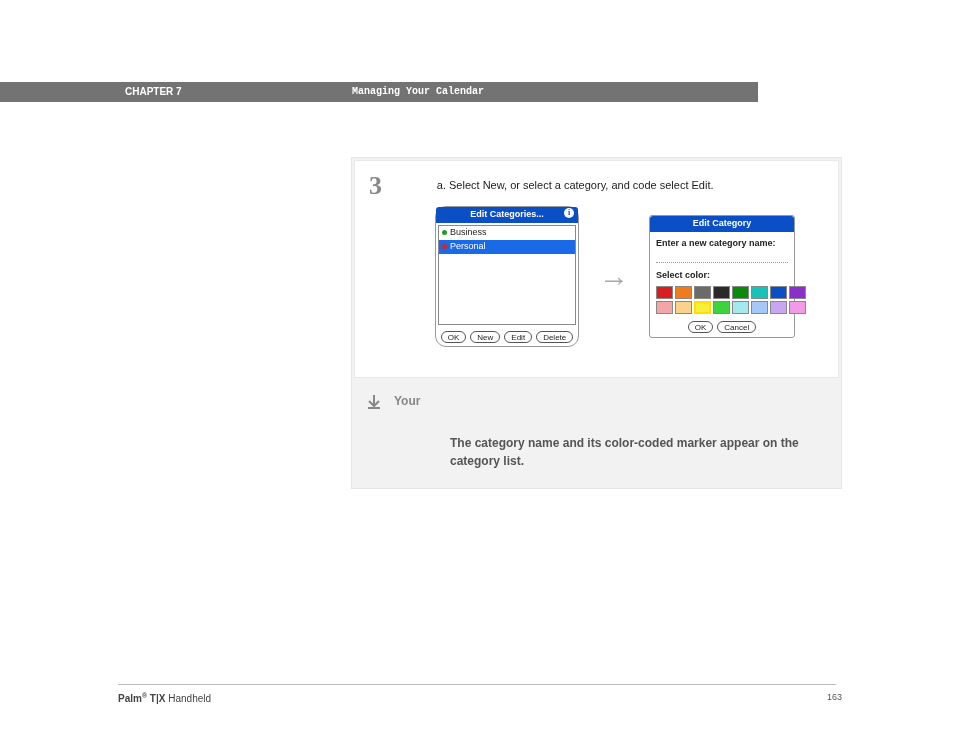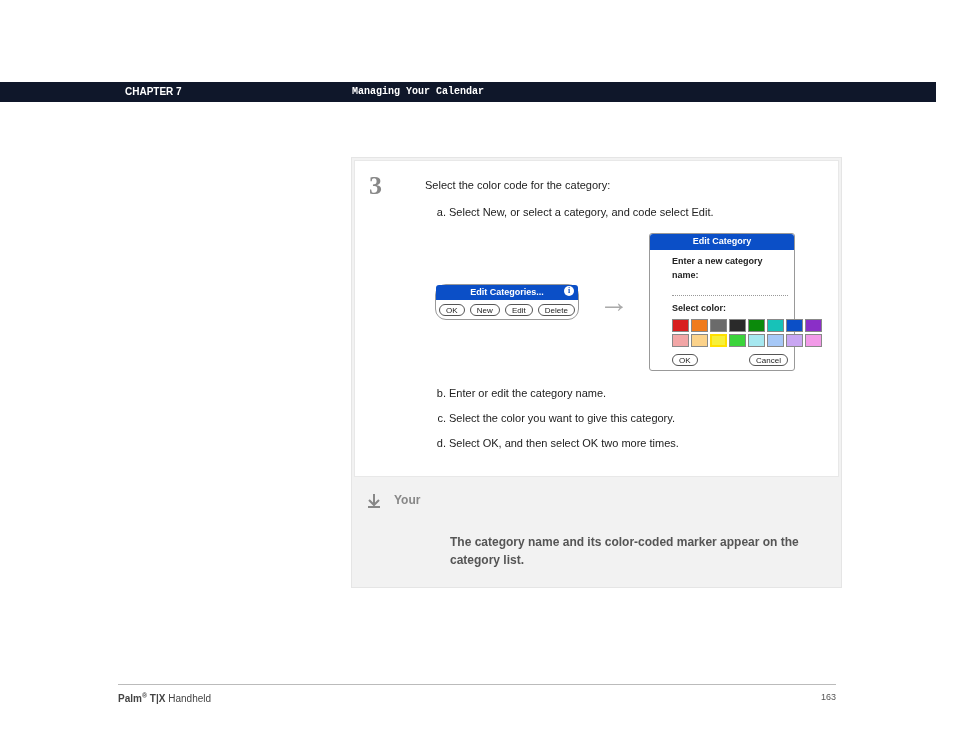--- a/index.html
+++ b/index.html
@@ -9,23 +9,23 @@
     width: 954px;
     height: 738px;
     background: #fff;
     font-family: Arial, Helvetica, sans-serif;
     position: relative;
   }
   .orange-bar {
     position: absolute;
     top: 82px;
     left: 0;
-    width: 936px;
+    width: 758px;
     height: 20px;
-    background: #0f172a;
+    background: #737373;
     color: #fff;
     font-size: 10px;
     font-weight: bold;
   }
   .orange-bar .chapter {
     position: absolute;
     left: 125px;
     top: 4px;
   }
   .orange-bar .title {
@@ -131,39 +131,38 @@
     border-radius: 50%;
   }
   .cat-item.selected {
     background: #1a6ae8;
     color: #fff;
   }
   .dlg-buttons {
     display: flex;
     gap: 4px;
     padding: 4px 3px 3px 3px;
-    justify-content: space-between;
+    justify-content: center;
   }
   .palm-btn {
     border: 1px solid #555;
     border-radius: 7px;
     background: #fff;
     font-size: 8px;
     padding: 0 6px;
     line-height: 11px;
     height: 12px;
   }
   .arrow {
     font-size: 30px;
     color: #aaa;
     font-weight: bold;
   }
   .dlg2-body {
     padding: 5px 6px 4px 6px;
-    margin-left: 16px;
   }
   .dlg2-label {
     font-size: 9px;
     font-weight: bold;
     color: #222;
   }
   .dlg2-input {
     border-bottom: 1px dotted #999;
     height: 11px;
     margin: 2px 0 6px 0;
@@ -219,50 +218,61 @@
     position: absolute;
     left: 118px;
     top: 692px;
     font-size: 10px;
     color: #444;
   }
   .footer-left b { font-weight: bold; }
   .footer-left sup { font-size: 7px; vertical-align: super; }
   .footer-right {
     position: absolute;
-    right: 118px;
+    right: 112px;
     top: 692px;
     font-size: 9px;
     color: #555;
     margin-left: 35px;
   }
 </style>
 </head>
 <body>
 
 <div class="orange-bar">
   <span class="chapter">CHAPTER 7</span>
   <span class="title">Managing Your Calendar</span>
 </div>
 
 <div class="content-box">
   <div class="step-row">
     <div class="step-num">3</div>
     <div class="step-body">
-      <p>Select the color code for the category:</p>
       <ol>
         <li>Select New, or select a category, and code select Edit.</li>
       </ol>
 
       <div class="screenshots">
 
         <div class="palm-dialog dlg1">
           <div class="palm-titlebar">
             <span>Edit Categories...</span>
             <span class="info-icon">i</span>
+          </div>
+          <div class="dlg-body">
+            <div class="cat-list">
+              <div class="cat-item">
+                <span class="cat-dot" style="background:#1aa01a"></span>
+                <span>Business</span>
+              </div>
+              <div class="cat-item selected">
+                <span class="cat-dot" style="background:#d22"></span>
+                <span>Personal</span>
+              </div>
+            </div>
           </div>
           <div class="dlg-buttons">
             <span class="palm-btn">OK</span>
             <span class="palm-btn">New</span>
             <span class="palm-btn">Edit</span>
             <span class="palm-btn">Delete</span>
           </div>
         </div>
 
         <div class="arrow">→</div>
@@ -295,25 +305,20 @@
               </div>
             <div class="dlg-buttons" style="padding:2px 0 0 0">
               <span class="palm-btn">OK</span>
               <span class="palm-btn">Cancel</span>
             </div>
           </div>
         </div>
 
       </div>
 
-      <ol start="2">
-        <li>Enter or edit the category name.</li>
-        <li>Select the color you want to give this category.</li>
-        <li>Select OK, and then select OK two more times.</li>
-      </ol>
     </div>
   </div>
 
   <div class="done-row">
     <div class="done-icon">
       <svg width="16" height="16" viewBox="0 0 16 16">
         <line x1="8" y1="1" x2="8" y2="11" stroke="#888" stroke-width="2"></line>
         <polyline points="3,7 8,12 13,7" fill="none" stroke="#888" stroke-width="2"></polyline>
         <line x1="2" y1="14" x2="14" y2="14" stroke="#888" stroke-width="2"></line>
       </svg>

